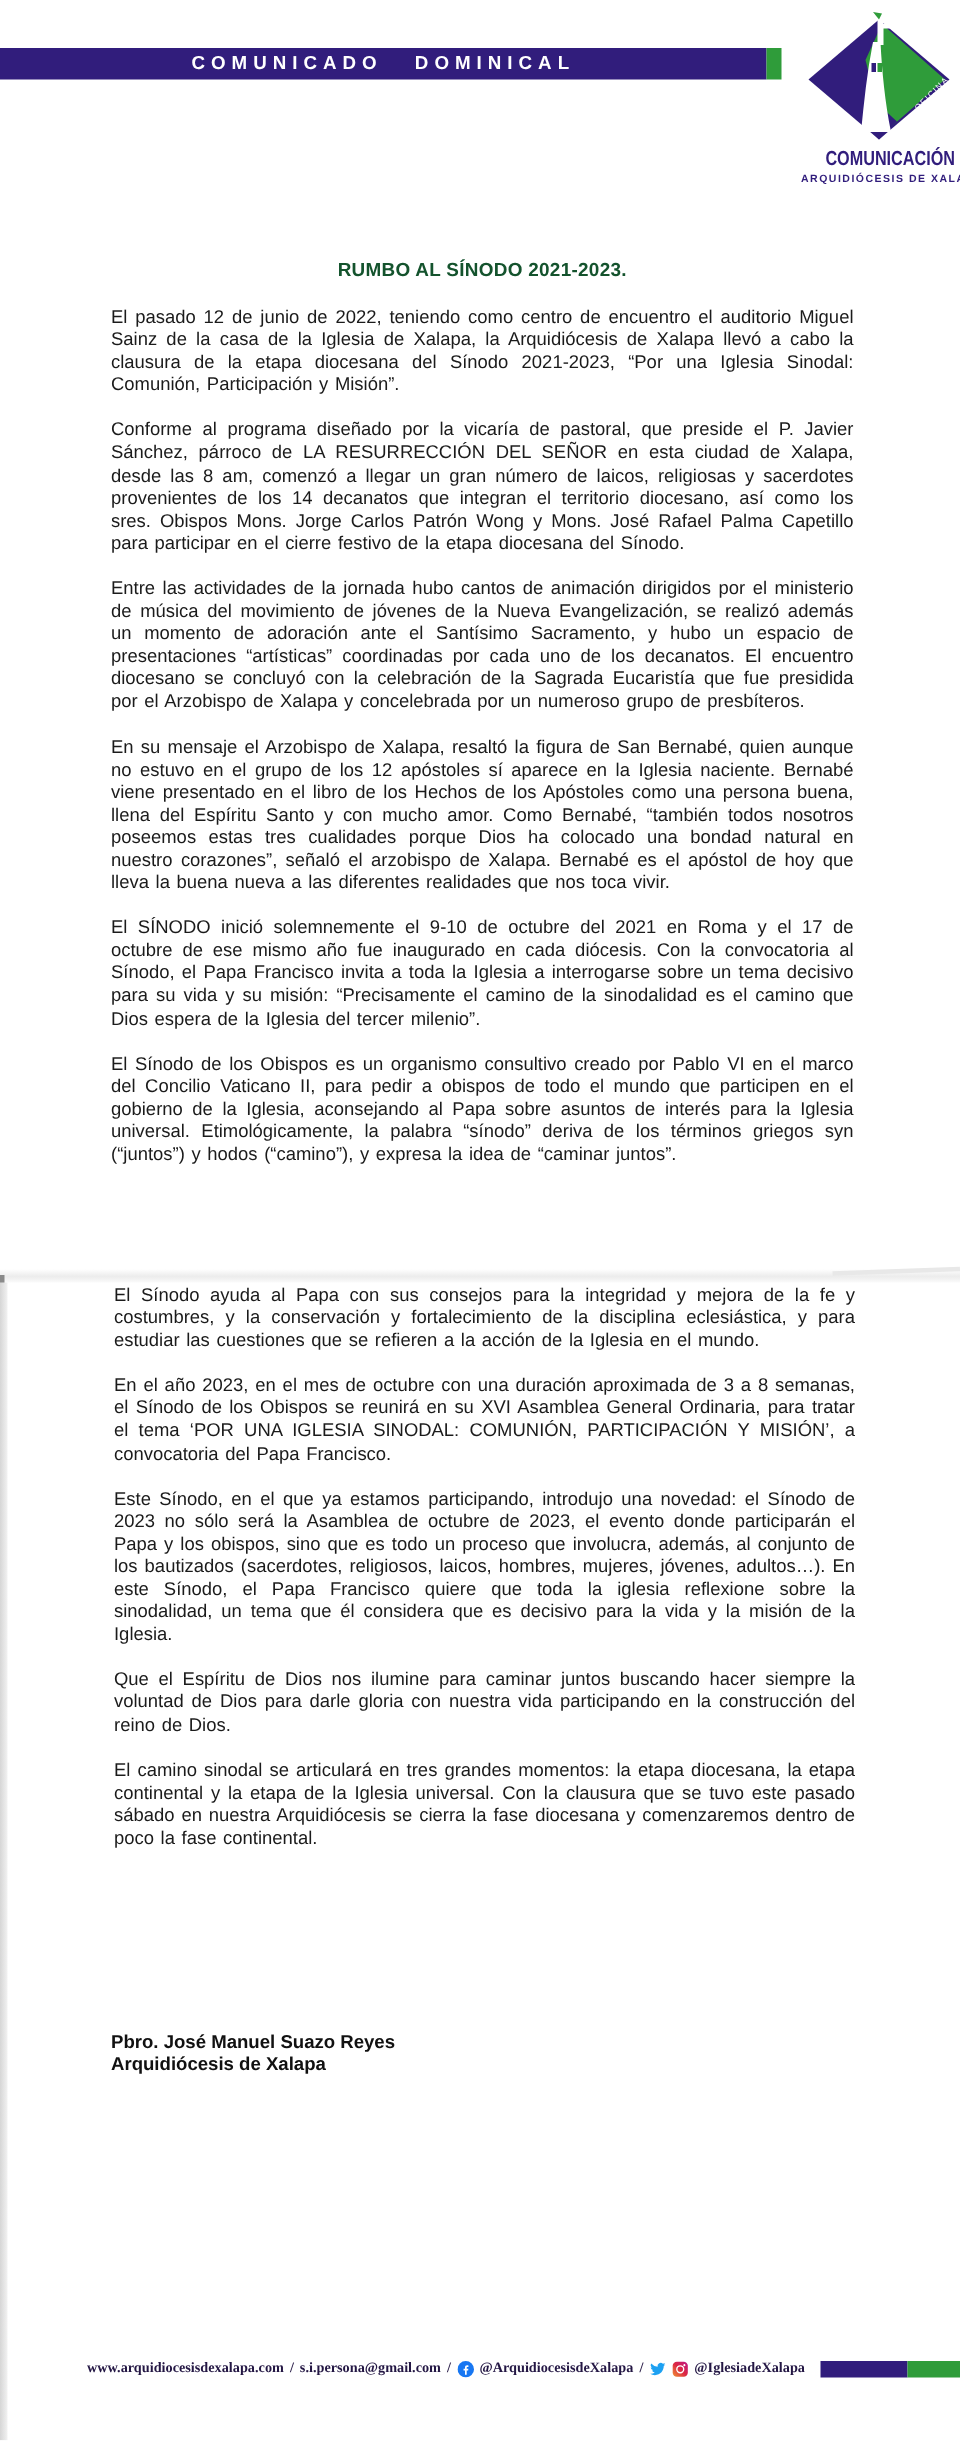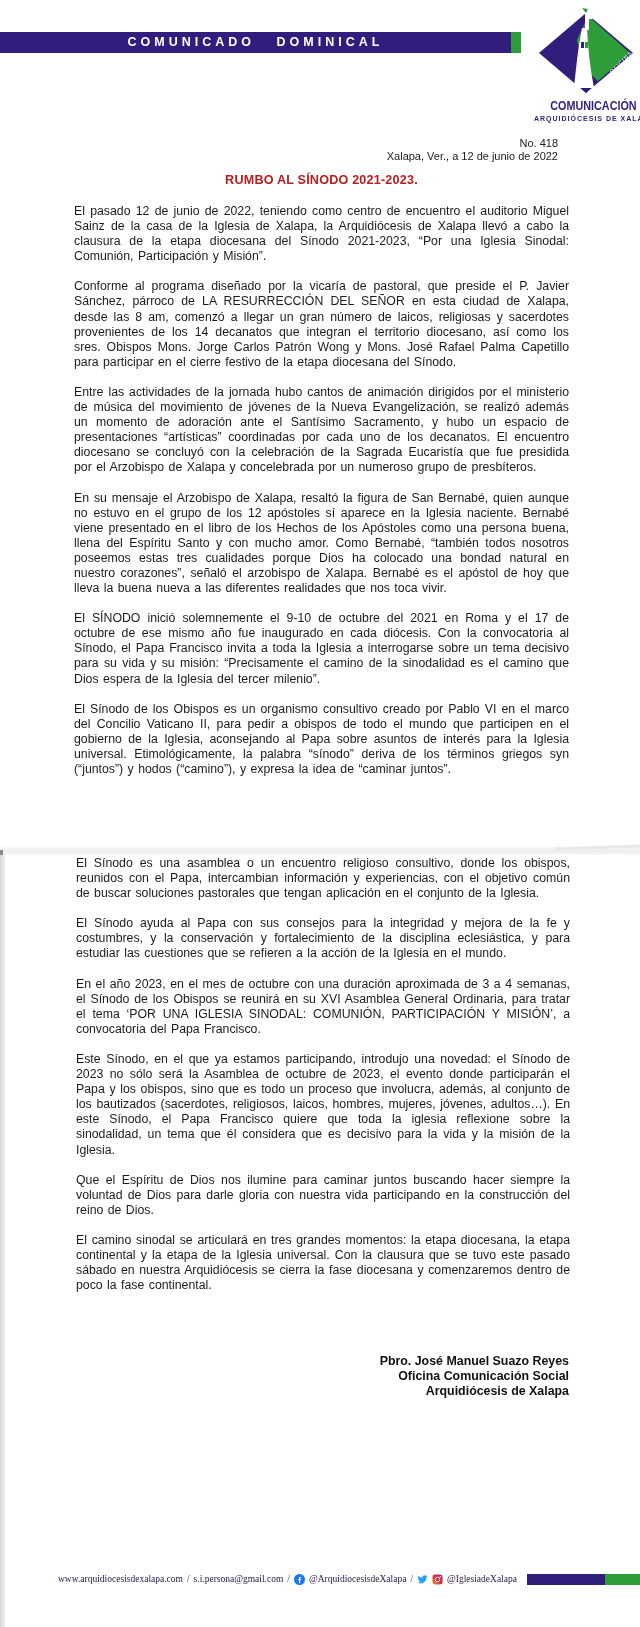--- a/index.html
+++ b/index.html
@@ -31,21 +31,21 @@
   
   .meta{
     position:absolute;top:137px;right:82px;text-align:right;
     font-size:11px;line-height:12.5px;color:#1a1a1a;
   }
   
   .body1{position:absolute;top:173px;left:74px;width:495px;}
   .body2{position:absolute;top:856px;left:76px;width:494px;}
   .doc-title{
     margin:0 0 17px 0;font-size:12.6px;font-weight:bold;text-align:center;
-    letter-spacing:.2px;color:#b91c1c;
+    letter-spacing:.2px;color:#14532d;
   }
   .page .para{
     margin:0 0 15px 0;font-size:12.3px;line-height:15.1px;
     text-align:justify;color:#1b1b1b;word-spacing:1px;
   }
   
   .seam{
     position:absolute;top:846px;left:0;width:640px;height:9px;
     background:linear-gradient(to bottom,#ffffff 0%,#ececec 55%,#fafafa 100%);
   }
@@ -55,28 +55,28 @@
   .seam::after{
     content:"";position:absolute;right:0;top:0;width:85px;height:3px;
     background:#e8e8e8;transform:rotate(-2deg);
   }
   .left-strip{
     position:absolute;left:0;top:855px;width:5px;height:772px;
     background:linear-gradient(to right,#d6d6d6,#f2f2f2);
   }
   
   .signature{
-    position:absolute;top:1354px;left:74px;width:495px;text-align:right;
+    position:absolute;top:1354px;left:74px;width:495px;text-align:left;
     font-weight:bold;font-size:12.4px;line-height:15px;color:#111;
   }
   
   .footer{
     position:absolute;top:1571px;left:58px;right:0;height:16px;
     display:flex;align-items:center;gap:4px;white-space:nowrap;
-    font-family:"Liberation Serif",serif;font-weight:normal;
+    font-family:"Liberation Serif",serif;font-weight:bold;
     font-size:9.5px;color:#241744;justify-content:flex-end;
   }
   .f-icon{display:block;width:11px;height:11px;}
   .f-bar{flex:1;display:flex;height:11px;margin-left:6px;}
   .f-bar-purple{flex:1;background:var(--purple);}
   .f-bar-green{width:35px;background:var(--green);}
 </style>
 </head>
 <body>
 
@@ -98,54 +98,48 @@
       <path d="M46 20 C42 40 40 60 38 80 L58 80 C54 60 52 40 51 20 Z" fill="#ffffff"></path>
       <rect x="45" y="34" width="3" height="6" fill="#311d7c"></rect>
       <rect x="49" y="34" width="3" height="6" fill="#2f9c3a"></rect>
       <path d="M50 5 L46 0 L52 1 Z" fill="#2f9c3a"></path>
       <text x="76" y="66" transform="rotate(-45 76 66)" font-size="5.5" fill="#ffffff" letter-spacing="1">OFICINA DE</text>
     </svg>
     <span class="org1">COMUNICACIÓN SOCIAL</span>
     <div class="org2">ARQUIDIÓCESIS DE XALAPA</div>
   </div>
 
-  <div class="meta">
-    <div>No. 418</div>
-    <div>Xalapa, Ver., a 12 de junio de 2022</div>
-  </div>
 
   <div class="body1">
     <h1 class="doc-title">RUMBO AL SÍNODO 2021-2023.</h1>
     <div>
         <p class="para">El pasado 12 de junio de 2022, teniendo como centro de encuentro el auditorio Miguel Sainz de la casa de la Iglesia de Xalapa, la Arquidiócesis de Xalapa llevó a cabo la clausura de la etapa diocesana del Sínodo 2021-2023, “Por una Iglesia Sinodal: Comunión, Participación y Misión”.</p>
         <p class="para">Conforme al programa diseñado por la vicaría de pastoral, que preside el P. Javier Sánchez, párroco de LA RESURRECCIÓN DEL SEÑOR en esta ciudad de Xalapa, desde las 8 am, comenzó a llegar un gran número de laicos, religiosas y sacerdotes provenientes de los 14 decanatos que integran el territorio diocesano, así como los sres. Obispos Mons. Jorge Carlos Patrón Wong y Mons. José Rafael Palma Capetillo para participar en el cierre festivo de la etapa diocesana del Sínodo.</p>
         <p class="para">Entre las actividades de la jornada hubo cantos de animación dirigidos por el ministerio de música del movimiento de jóvenes de la Nueva Evangelización, se realizó además un momento de adoración ante el Santísimo Sacramento, y hubo un espacio de presentaciones “artísticas” coordinadas por cada uno de los decanatos. El encuentro diocesano se concluyó con la celebración de la Sagrada Eucaristía que fue presidida por el Arzobispo de Xalapa y concelebrada por un numeroso grupo de presbíteros.</p>
         <p class="para">En su mensaje el Arzobispo de Xalapa, resaltó la figura de San Bernabé, quien aunque no estuvo en el grupo de los 12 apóstoles sí aparece en la Iglesia naciente. Bernabé viene presentado en el libro de los Hechos de los Apóstoles como una persona buena, llena del Espíritu Santo y con mucho amor. Como Bernabé, “también todos nosotros poseemos estas tres cualidades porque Dios ha colocado una bondad natural en nuestro corazones”, señaló el arzobispo de Xalapa. Bernabé es el apóstol de hoy que lleva la buena nueva a las diferentes realidades que nos toca vivir.</p>
         <p class="para">El SÍNODO inició solemnemente el 9-10 de octubre del 2021 en Roma y el 17 de octubre de ese mismo año fue inaugurado en cada diócesis. Con la convocatoria al Sínodo, el Papa Francisco invita a toda la Iglesia a interrogarse sobre un tema decisivo para su vida y su misión: “Precisamente el camino de la sinodalidad es el camino que Dios espera de la Iglesia del tercer milenio”.</p>
         <p class="para">El Sínodo de los Obispos es un organismo consultivo creado por Pablo VI en el marco del Concilio Vaticano II, para pedir a obispos de todo el mundo que participen en el gobierno de la Iglesia, aconsejando al Papa sobre asuntos de interés para la Iglesia universal. Etimológicamente, la palabra “sínodo” deriva de los términos griegos syn (“juntos”) y hodos (“camino”), y expresa la idea de “caminar juntos”.</p>
       </div>
   </div>
 
   <div class="seam"></div>
   <div class="left-strip"></div>
 
   <div class="body2">
     <div>
-        <p class="para">El Sínodo es una asamblea o un encuentro religioso consultivo, donde los obispos, reunidos con el Papa, intercambian información y experiencias, con el objetivo común de buscar soluciones pastorales que tengan aplicación en el conjunto de la Iglesia.</p>
         <p class="para">El Sínodo ayuda al Papa con sus consejos para la integridad y mejora de la fe y costumbres, y la conservación y fortalecimiento de la disciplina eclesiástica, y para estudiar las cuestiones que se refieren a la acción de la Iglesia en el mundo.</p>
-        <p class="para">En el año 2023, en el mes de octubre con una duración aproximada de 3 a 4 semanas, el Sínodo de los Obispos se reunirá en su XVI Asamblea General Ordinaria, para tratar el tema ‘POR UNA IGLESIA SINODAL: COMUNIÓN, PARTICIPACIÓN Y MISIÓN’, a convocatoria del Papa Francisco.</p>
+        <p class="para">En el año 2023, en el mes de octubre con una duración aproximada de 3 a 8 semanas, el Sínodo de los Obispos se reunirá en su XVI Asamblea General Ordinaria, para tratar el tema ‘POR UNA IGLESIA SINODAL: COMUNIÓN, PARTICIPACIÓN Y MISIÓN’, a convocatoria del Papa Francisco.</p>
         <p class="para">Este Sínodo, en el que ya estamos participando, introdujo una novedad: el Sínodo de 2023 no sólo será la Asamblea de octubre de 2023, el evento donde participarán el Papa y los obispos, sino que es todo un proceso que involucra, además, al conjunto de los bautizados (sacerdotes, religiosos, laicos, hombres, mujeres, jóvenes, adultos…). En este Sínodo, el Papa Francisco quiere que toda la iglesia reflexione sobre la sinodalidad, un tema que él considera que es decisivo para la vida y la misión de la Iglesia.</p>
         <p class="para">Que el Espíritu de Dios nos ilumine para caminar juntos buscando hacer siempre la voluntad de Dios para darle gloria con nuestra vida participando en la construcción del reino de Dios.</p>
         <p class="para">El camino sinodal se articulará en tres grandes momentos: la etapa diocesana, la etapa continental y la etapa de la Iglesia universal. Con la clausura que se tuvo este pasado sábado en nuestra Arquidiócesis se cierra la fase diocesana y comenzaremos dentro de poco la fase continental.</p>
       </div>
   </div>
 
   <div class="signature">
       <div class="sig-line">Pbro. José Manuel Suazo Reyes</div>
-      <div class="sig-line">Oficina Comunicación Social</div>
       <div class="sig-line">Arquidiócesis de Xalapa</div>
     </div>
 
   <div class="footer">
     <span>www.arquidiocesisdexalapa.com</span>
     <span>/</span>
     <span>s.i.persona@gmail.com</span>
     <span>/</span>
     <svg class="f-icon" viewBox="0 0 24 24" xmlns="http://www.w3.org/2000/svg">
       <circle cx="12" cy="12" r="12" fill="#1877f2"></circle>

